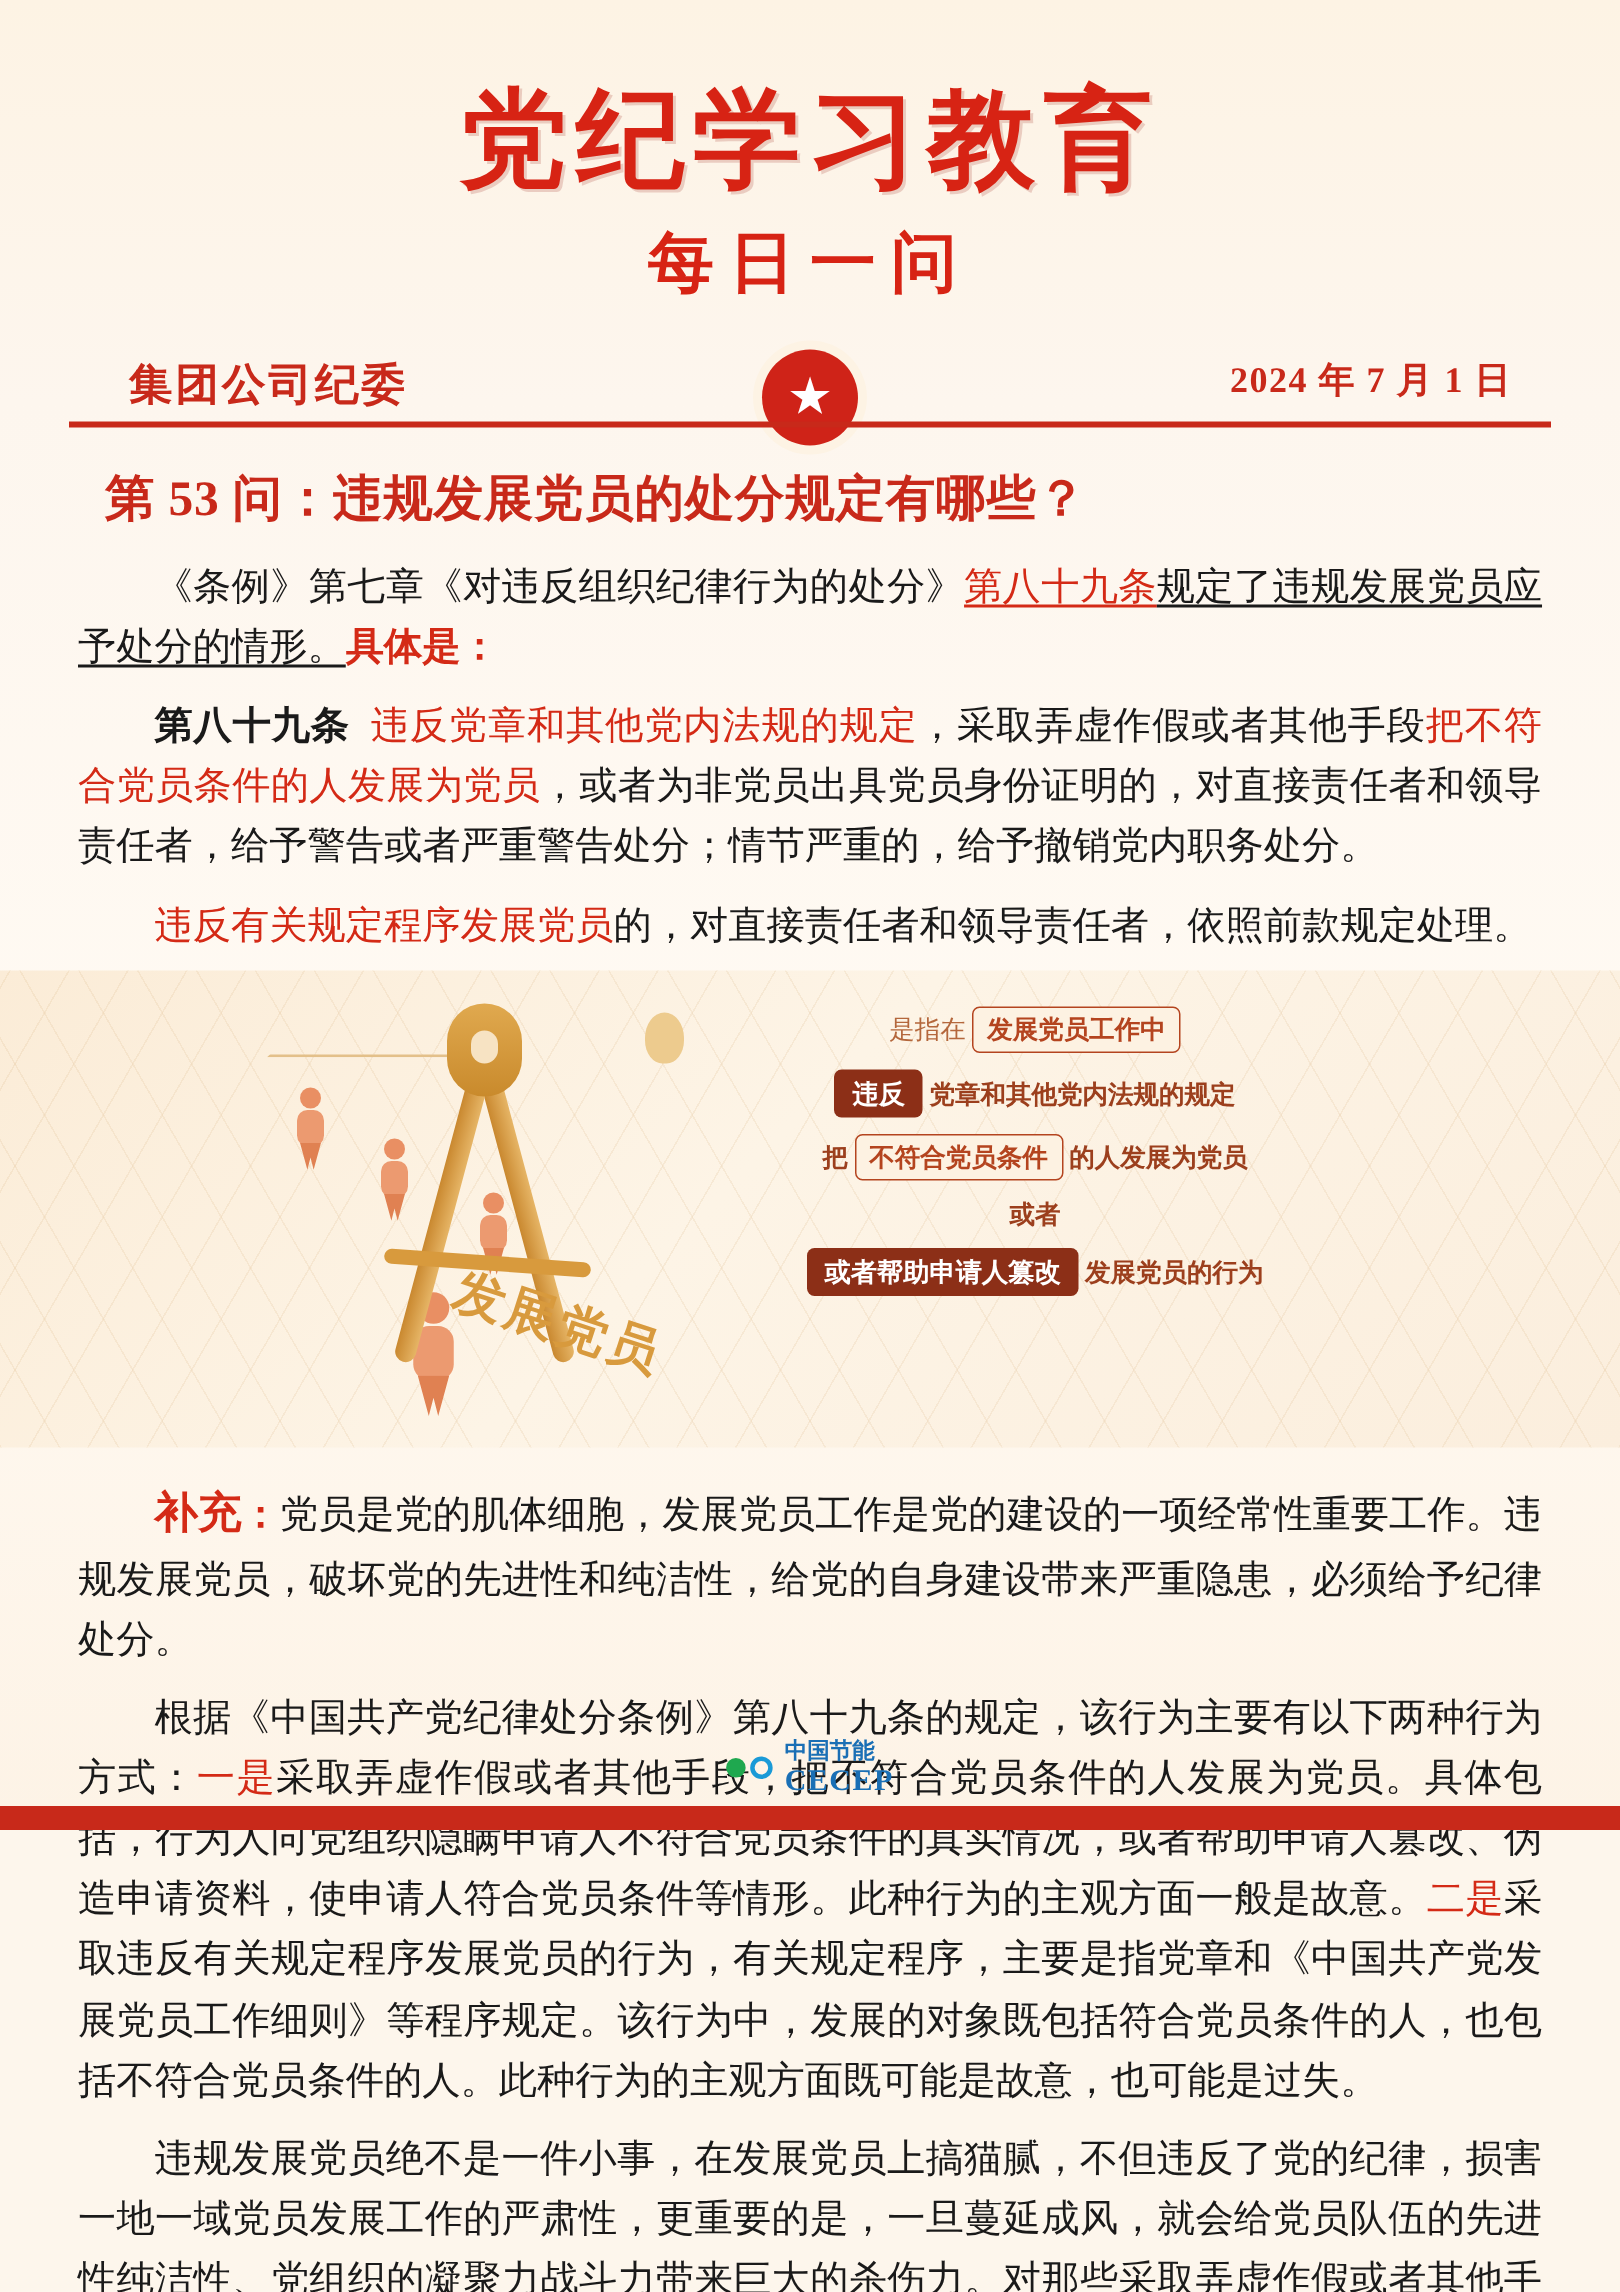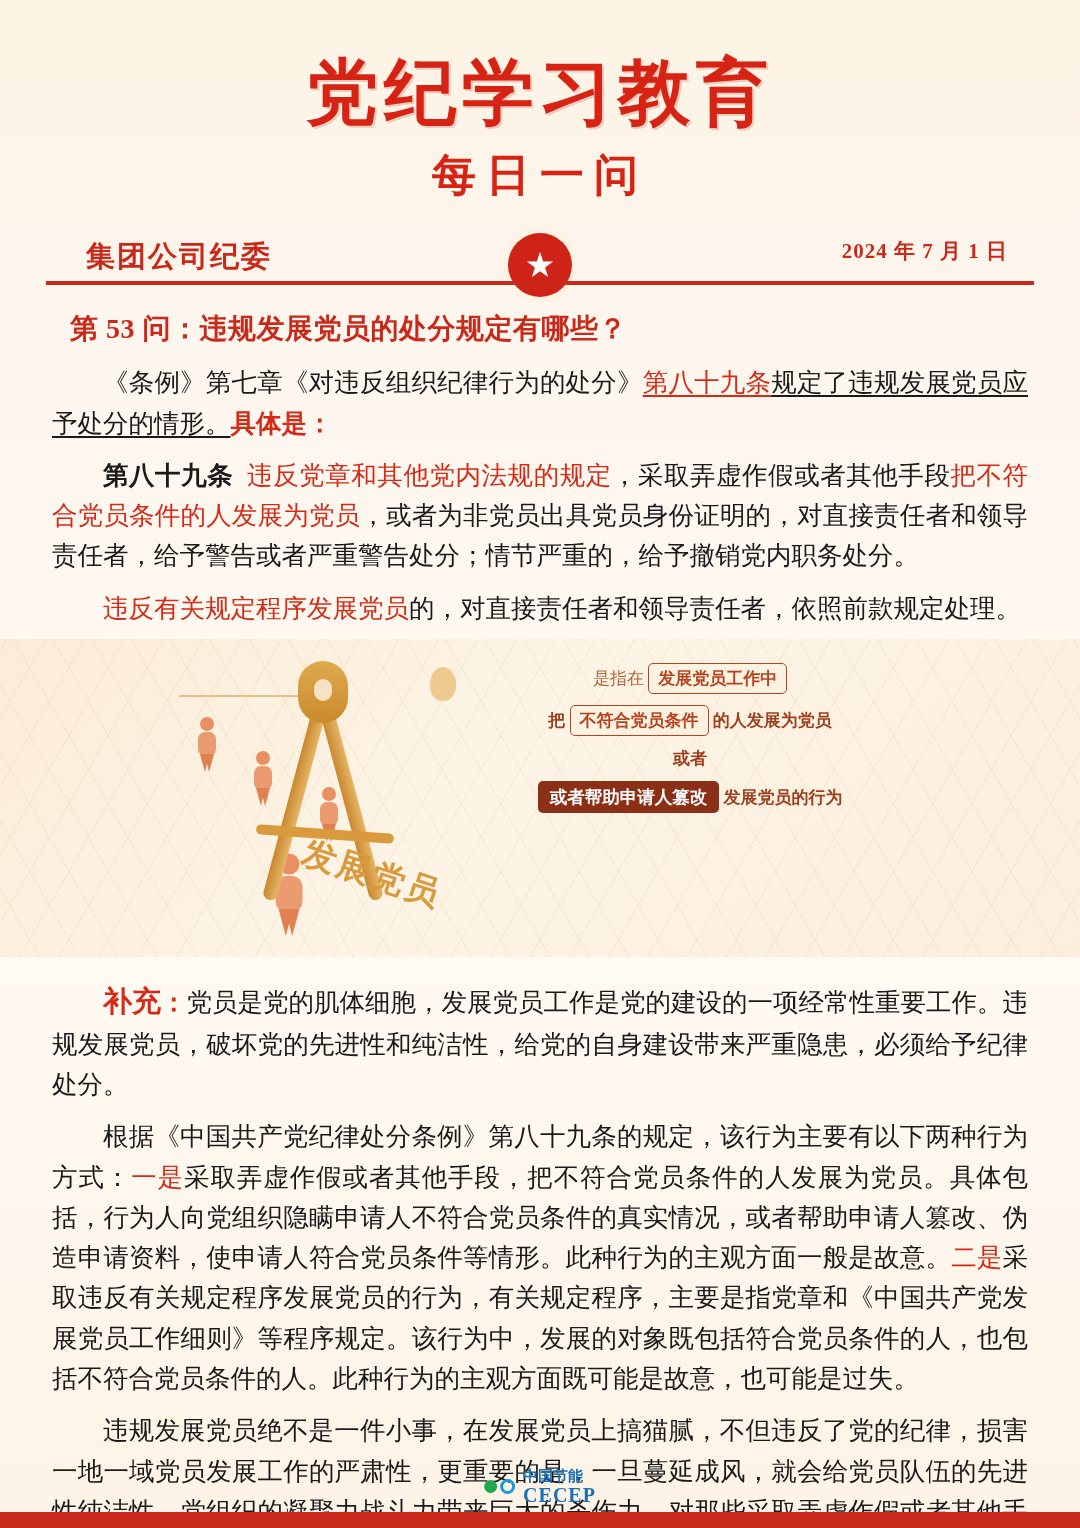--- a/index.html
+++ b/index.html
@@ -11,21 +11,21 @@
     height: 1528px;
     background: #fdf6ec;
     font-family: "Liberation Serif", "DejaVu Serif", serif;
     color: #1a1a1a;
     position: relative;
     overflow: hidden;
   }
   .page {
     position: relative;
     width: 1080px;
-    height: 1528px;
+    height: 1220px;
     background: linear-gradient(180deg, #fdf3e4 0%, #fdf6ee 22%, #fffaf3 60%, #fdf3e6 100%);
     box-sizing: border-box;
   }
   
   .header {
     padding-top: 56px;
     text-align: center;
   }
   .main-title {
     font-family: "DejaVu Serif", "Liberation Serif", serif;
@@ -63,21 +63,21 @@
     top: 6px;
     font-size: 29px;
     color: #c8291a;
     letter-spacing: 2px;
     font-weight: 700;
   }
   .date {
     position: absolute;
     right: 72px;
     top: 6px;
-    font-size: 21px;
+    font-size: 24px;
     color: #c8291a;
     letter-spacing: 1px;
     font-weight: 700;
   }
   .star-badge {
     position: absolute;
     left: 50%;
     transform: translateX(-50%);
     top: 2px;
     width: 64px;
@@ -95,21 +95,21 @@
     line-height: 1;
   }
   
   .content {
     padding: 14px 52px 0 52px;
     font-size: 25.5px;
     line-height: 1.58;
     text-align: justify;
   }
   .q-line {
-    font-size: 28px;
+    font-size: 33px;
     font-weight: 700;
     color: #c8291a;
     padding-left: 18px;
     margin-bottom: 6px;
     letter-spacing: 0.5px;
   }
   .q-line .q-num { color: #c8291a; }
   .q-line .q-text { color: #c8291a; }
   p.para {
     margin: 12px 0 2px 0;
@@ -376,20 +376,24 @@
     </div>
 
     <div class="devlabel">发展党员</div>
 
     <div class="diagram">
       <div class="d-row">
         <span class="d-sm">是指在</span>
         <span class="pill">发展党员工作中</span>
       </div>
       <div class="d-row">
+        <span class="chip">违反</span>
+        <span class="d-plain">党章和其他党内法规的规定</span>
+      </div>
+      <div class="d-row">
         <span class="d-plain">把</span>
         <span class="pill">不符合党员条件</span>
         <span class="d-plain">的人发展为党员</span>
       </div>
       <div class="d-row">
         <span class="d-plain">或者</span>
       </div>
       <div class="d-row">
         <span class="chip">或者帮助申请人篡改</span>
         <span class="d-plain">发展党员的行为</span>

